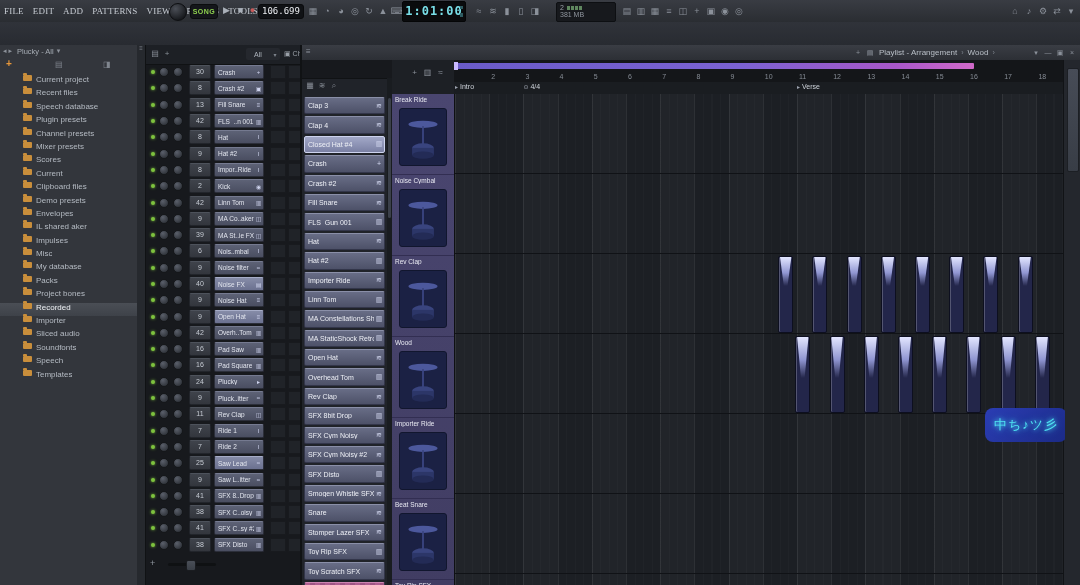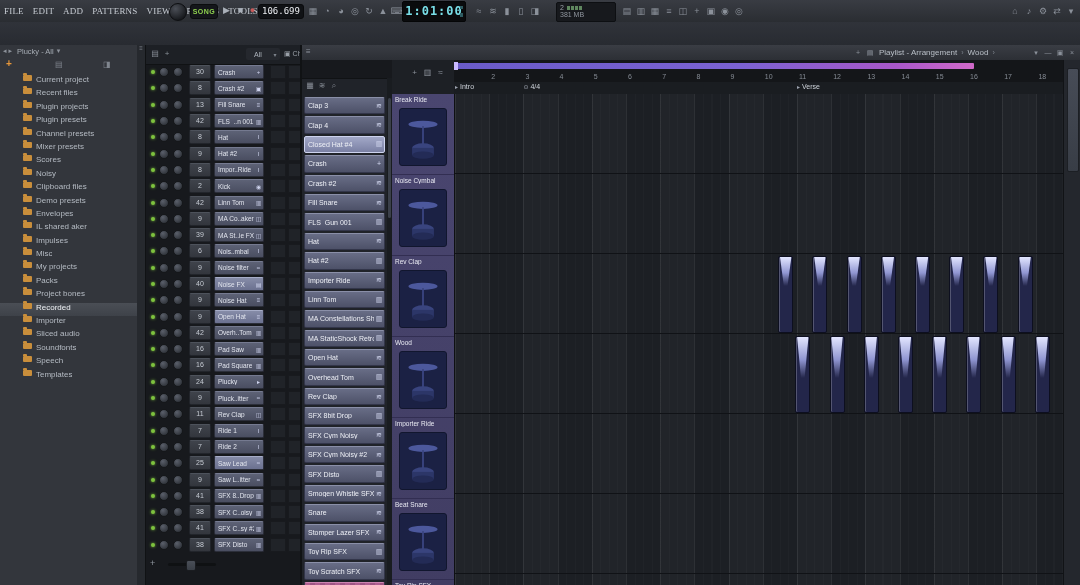--- a/index.html
+++ b/index.html
@@ -279,41 +279,41 @@
         <div class="b-item">
           <span class="folder-icon"></span>
           <span class="b-label">Current project</span>
         </div>
         <div class="b-item">
           <span class="folder-icon"></span>
           <span class="b-label">Recent files</span>
         </div>
         <div class="b-item">
           <span class="folder-icon"></span>
-          <span class="b-label">Plugin projects</span>
+          <span class="b-label">Speech database</span>
         </div>
         <div class="b-item">
           <span class="folder-icon"></span>
           <span class="b-label">Plugin presets</span>
         </div>
         <div class="b-item">
           <span class="folder-icon"></span>
           <span class="b-label">Channel presets</span>
         </div>
         <div class="b-item">
           <span class="folder-icon"></span>
           <span class="b-label">Mixer presets</span>
         </div>
         <div class="b-item">
           <span class="folder-icon"></span>
           <span class="b-label">Scores</span>
         </div>
         <div class="b-item">
           <span class="folder-icon"></span>
-          <span class="b-label">Noisy</span>
+          <span class="b-label">Current</span>
         </div>
         <div class="b-item">
           <span class="folder-icon"></span>
           <span class="b-label">Clipboard files</span>
         </div>
         <div class="b-item">
           <span class="folder-icon"></span>
           <span class="b-label">Demo presets</span>
         </div>
         <div class="b-item">
@@ -327,21 +327,21 @@
         <div class="b-item">
           <span class="folder-icon"></span>
           <span class="b-label">Impulses</span>
         </div>
         <div class="b-item">
           <span class="folder-icon"></span>
           <span class="b-label">Misc</span>
         </div>
         <div class="b-item">
           <span class="folder-icon"></span>
-          <span class="b-label">My projects</span>
+          <span class="b-label">My database</span>
         </div>
         <div class="b-item">
           <span class="folder-icon"></span>
           <span class="b-label">Packs</span>
         </div>
         <div class="b-item">
           <span class="folder-icon"></span>
           <span class="b-label">Project bones</span>
         </div>
         <div class="b-item sel">
@@ -1150,20 +1150,21 @@
         </div>
         <div class="clip" style="left: 511.3px; top: 242px;">
           <div class="wf" style="height: 41px;"></div>
         </div>
         <div class="clip" style="left: 545.5px; top: 242px;">
           <div class="wf" style="height: 41px;"></div>
         </div>
         <div class="clip" style="left: 579.7px; top: 242px;">
           <div class="wf" style="height: 41px;"></div>
         </div>
+        <div id="sticker">中ち♪ツ彡</div>
       </div>
 
     <div id="vscroll">
       <div class="thumb"></div>
     </div>
   </section>
 
 </div>
 
 </body></html>

